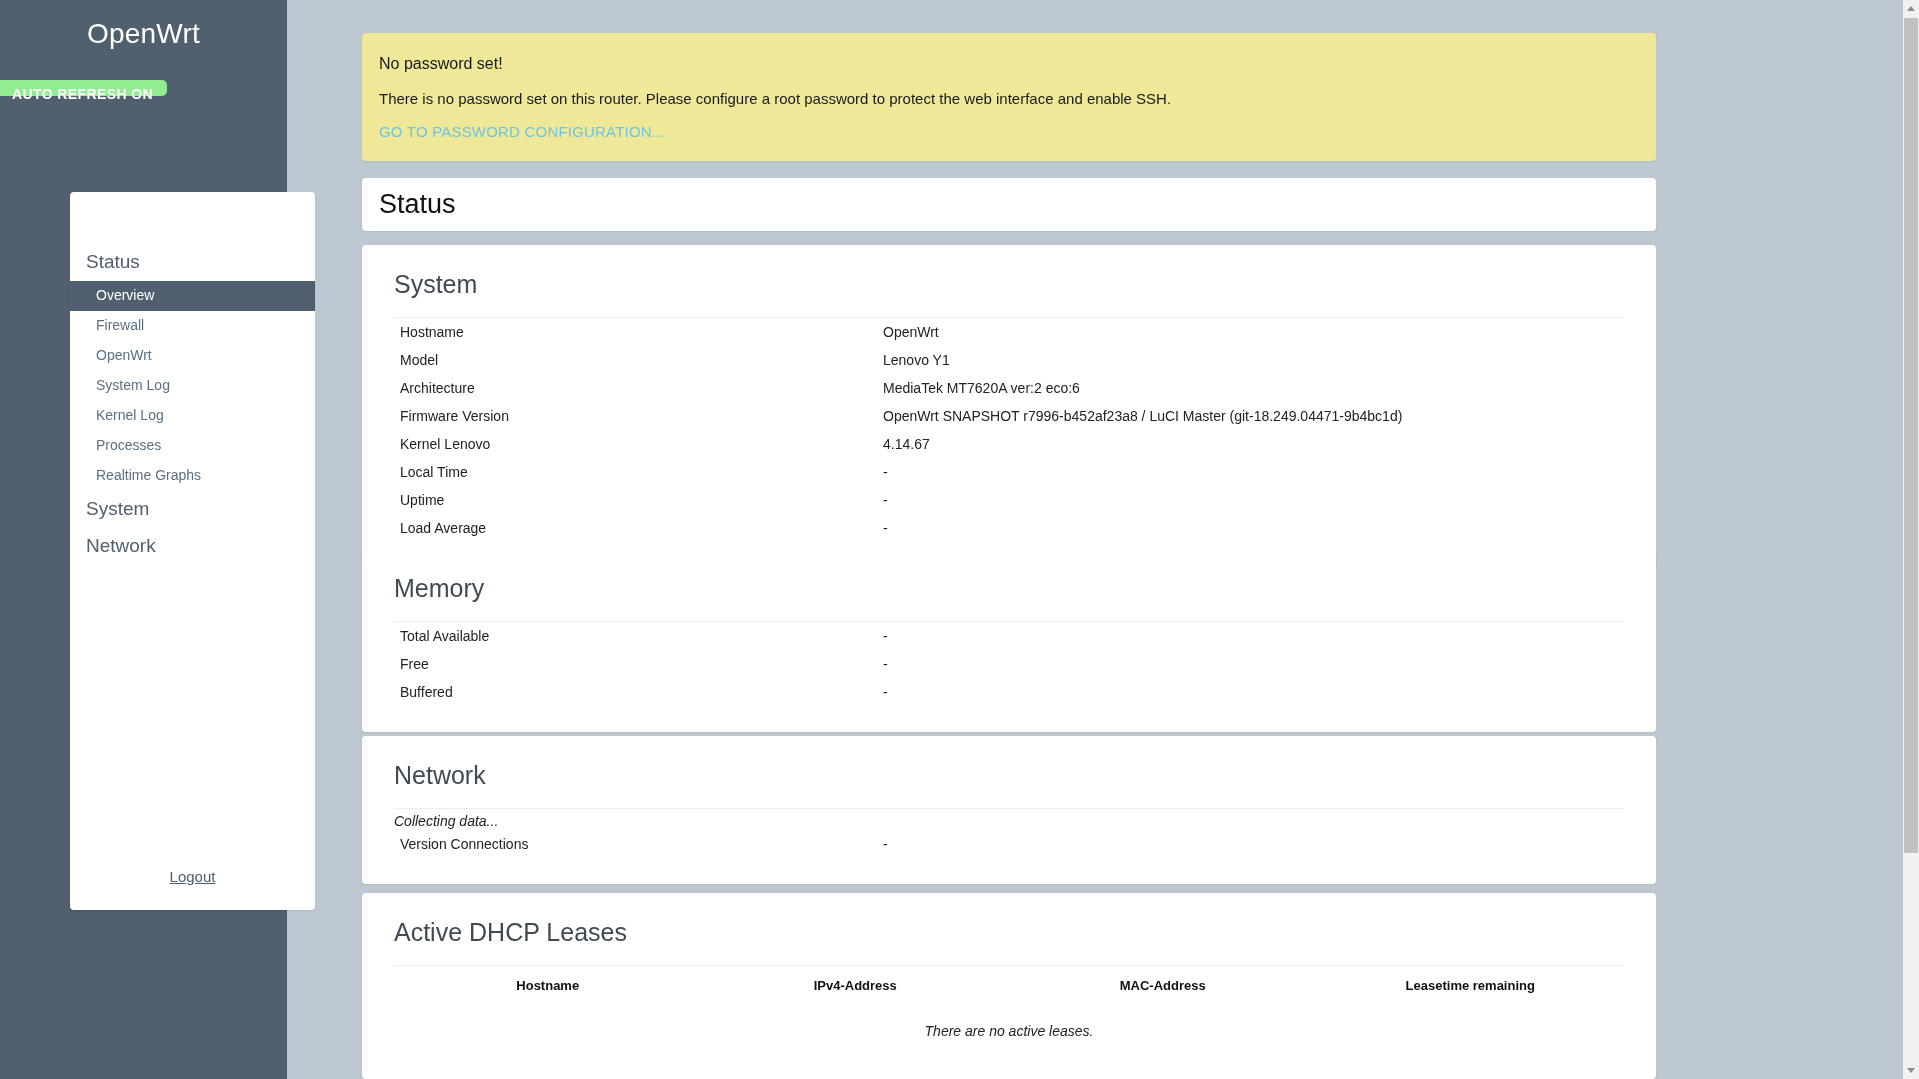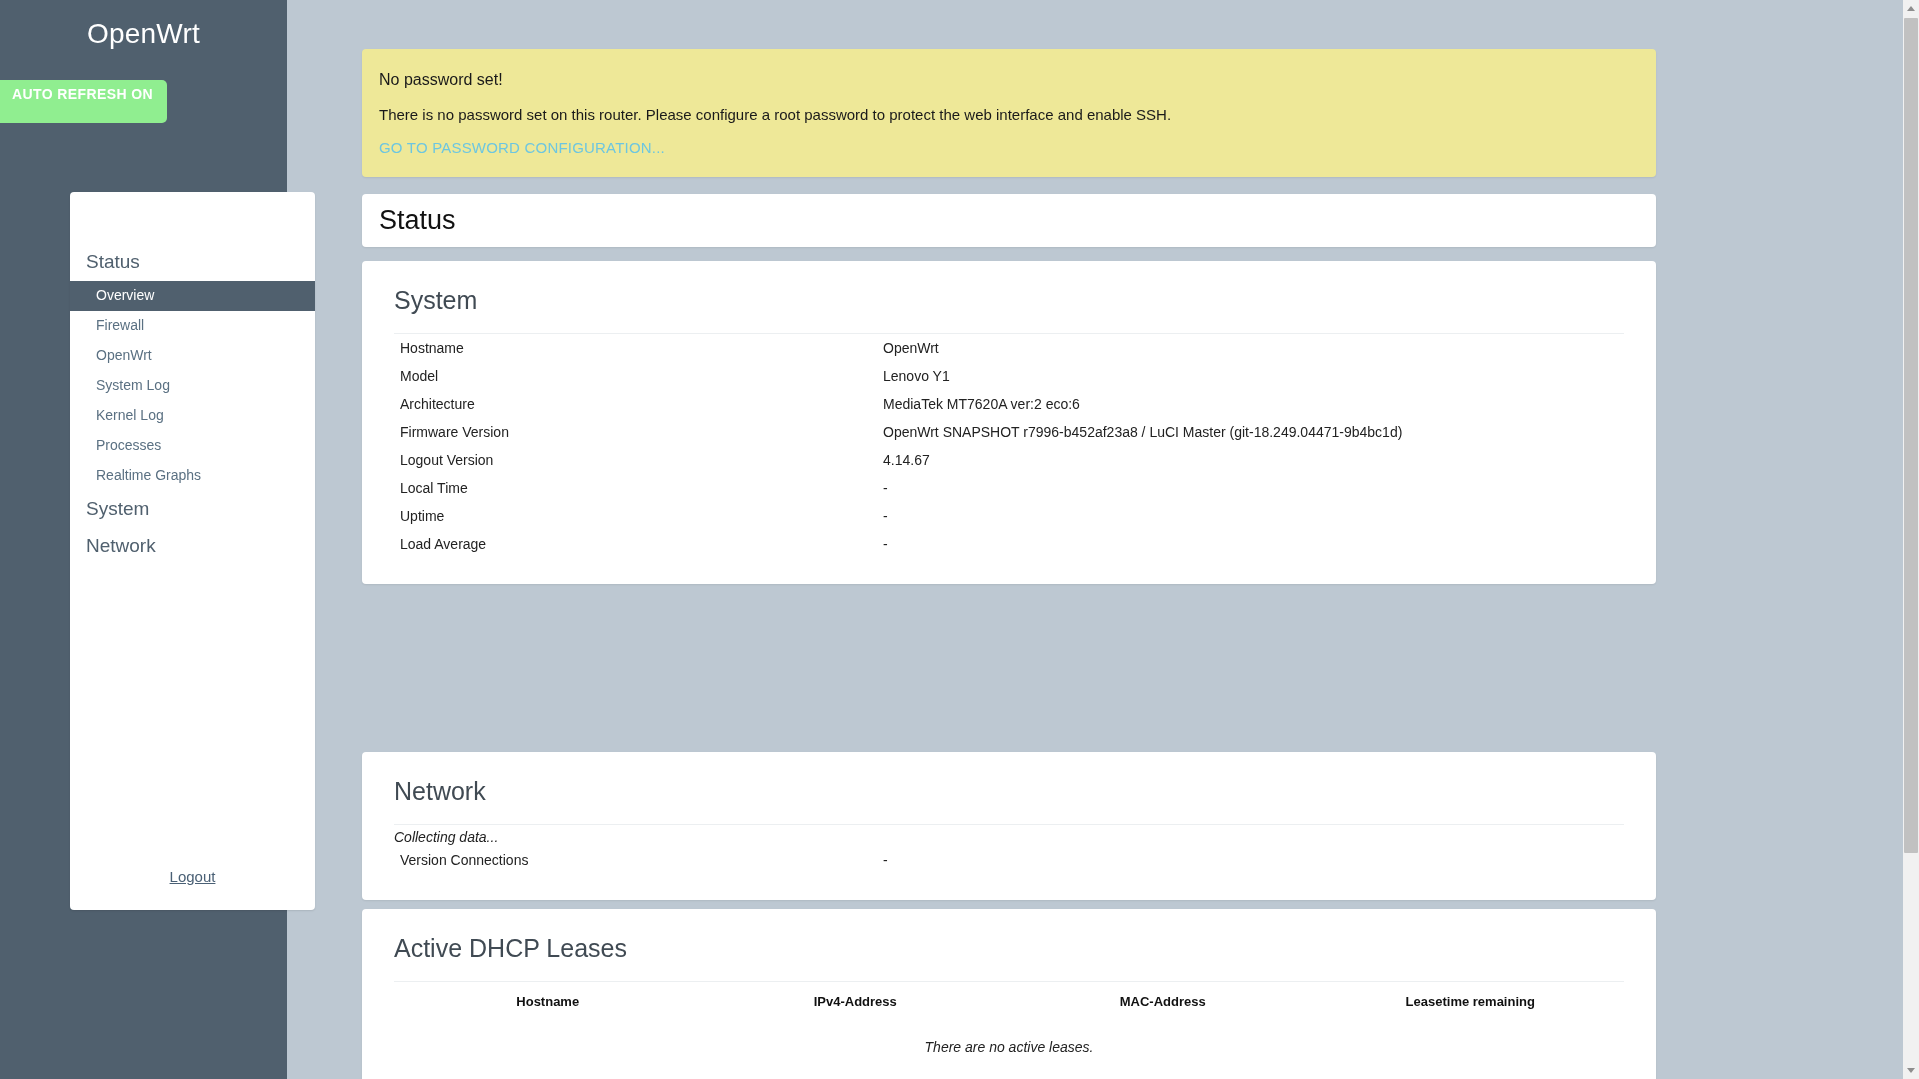--- a/index.html
+++ b/index.html
@@ -26,21 +26,21 @@
     color: #ffffff;
     font-size: 28px;
     font-weight: 400;
     text-align: center;
     padding-top: 18px;
     letter-spacing: 0.2px;
   }
   #auto-refresh {
     position: absolute;
     top: 80px; left: 0;
-    height: 43px;
+    height: 16px;
     line-height: 28px;
     padding: 0 14px 0 12px;
     background: #90ee90;
     color: #ffffff;
     font-size: 14px;
     font-weight: bold;
     letter-spacing: 0.4px;
     border-radius: 0 5px 5px 0;
     white-space: nowrap;
   }
@@ -97,21 +97,20 @@
     padding: 0;
   }
 
   .panel {
     position: absolute;
     left: 47px;
     width: 1294px;
     background: #ffffff;
     border-radius: 4px;
     box-shadow: 0 1px 2px rgba(0,0,0,0.08);
-    margin-top: 16px;
   }
 
   
   #warning-banner {
     top: 33px;
     background: #eee898;
     border-radius: 4px;
     padding: 20px 17px 20px 17px;
     height: 128px;
   }
@@ -297,39 +296,58 @@
         </tr>
         <tr>
           <td class="kv-key">Architecture</td>
           <td class="kv-val">MediaTek MT7620A ver:2 eco:6</td>
         </tr>
         <tr>
           <td class="kv-key">Firmware Version</td>
           <td class="kv-val">OpenWrt SNAPSHOT r7996-b452af23a8 / LuCI Master (git-18.249.04471-9b4bc1d)</td>
         </tr>
         <tr>
-          <td class="kv-key">Logout Version</td>
+          <td class="kv-key">Kernel Lenovo</td>
           <td class="kv-val">4.14.67</td>
         </tr>
         <tr>
           <td class="kv-key">Local Time</td>
           <td class="kv-val">-</td>
         </tr>
         <tr>
           <td class="kv-key">Uptime</td>
           <td class="kv-val">-</td>
         </tr>
         <tr>
           <td class="kv-key">Load Average</td>
           <td class="kv-val">-</td>
         </tr>
       </tbody>
     </table>
   </div>
 
+  <div class="panel section-panel" id="memory-panel">
+    <div class="section-title">Memory</div>
+    <table class="kv-table">
+      <tbody>
+        <tr>
+          <td class="kv-key">Total Available</td>
+          <td class="kv-val">-</td>
+        </tr>
+        <tr>
+          <td class="kv-key">Free</td>
+          <td class="kv-val">-</td>
+        </tr>
+        <tr>
+          <td class="kv-key">Buffered</td>
+          <td class="kv-val">-</td>
+        </tr>
+      </tbody>
+    </table>
+  </div>
 
   <div class="panel section-panel" id="network-panel">
     <div class="section-title">Network</div>
     <div class="collecting">Collecting data...</div>
     <table class="kv-table" style="border-top:none;">
       <tbody>
         <tr>
           <td class="kv-key">Version Connections</td>
           <td class="kv-val">-</td>
         </tr>

